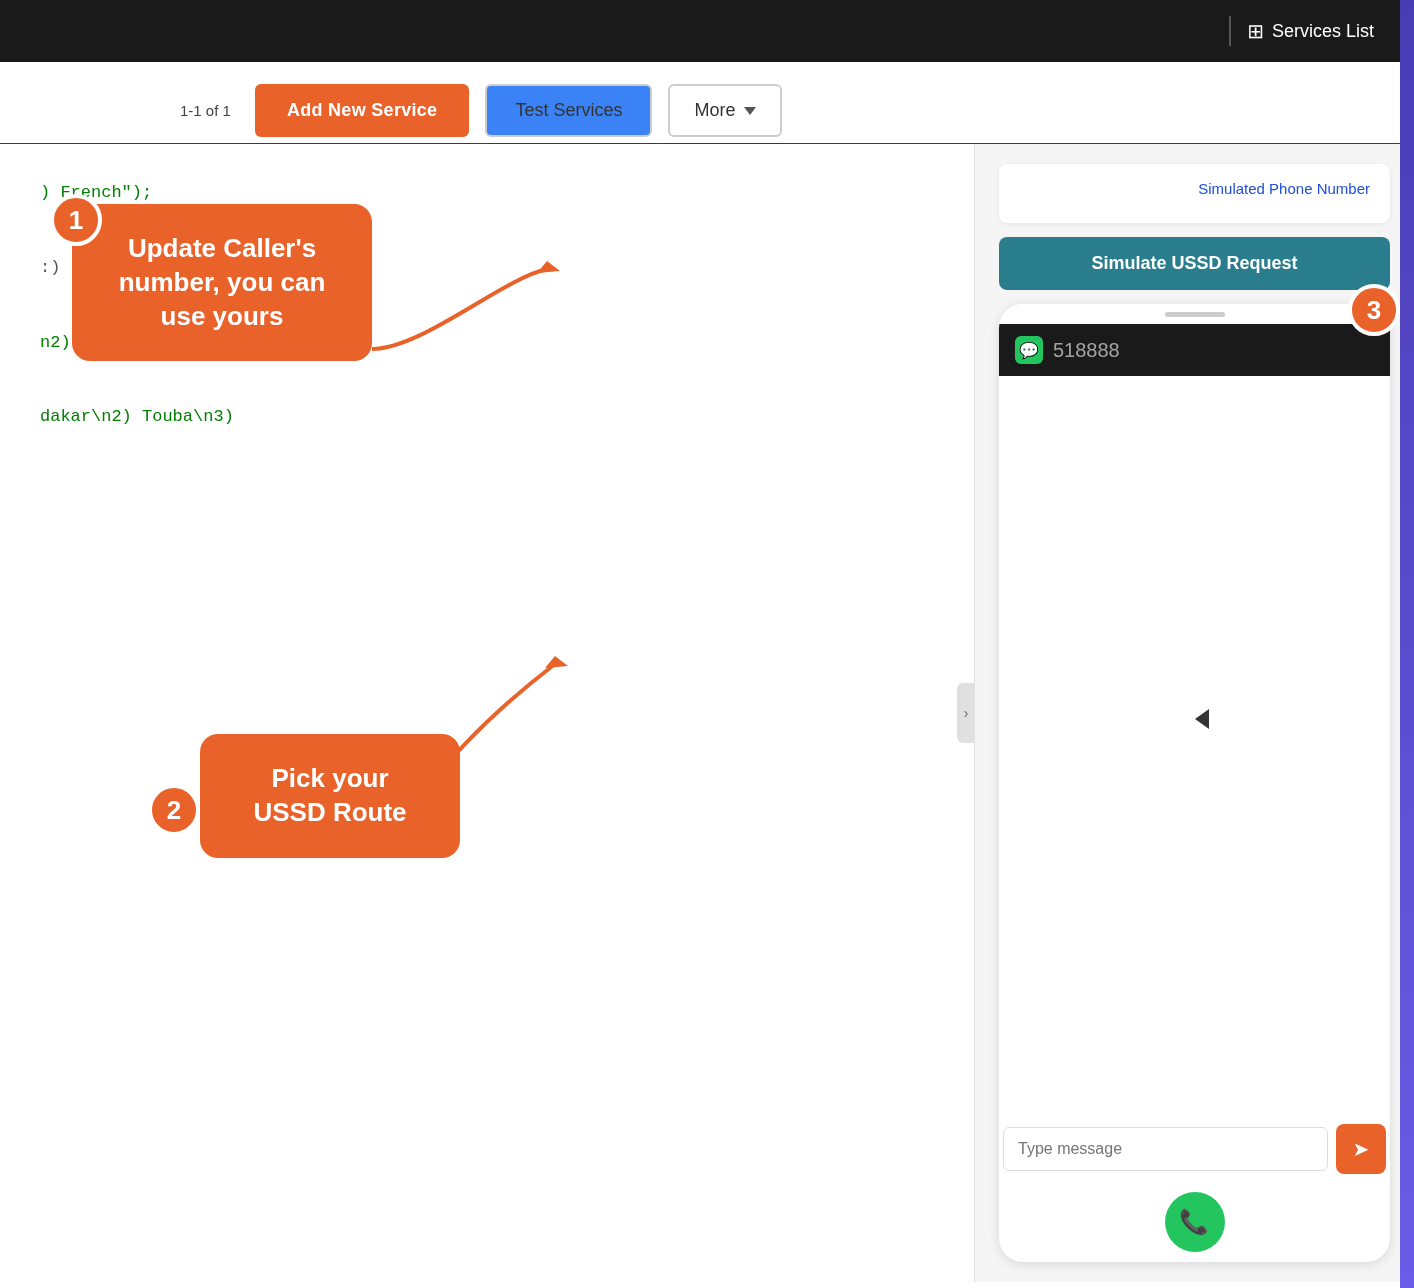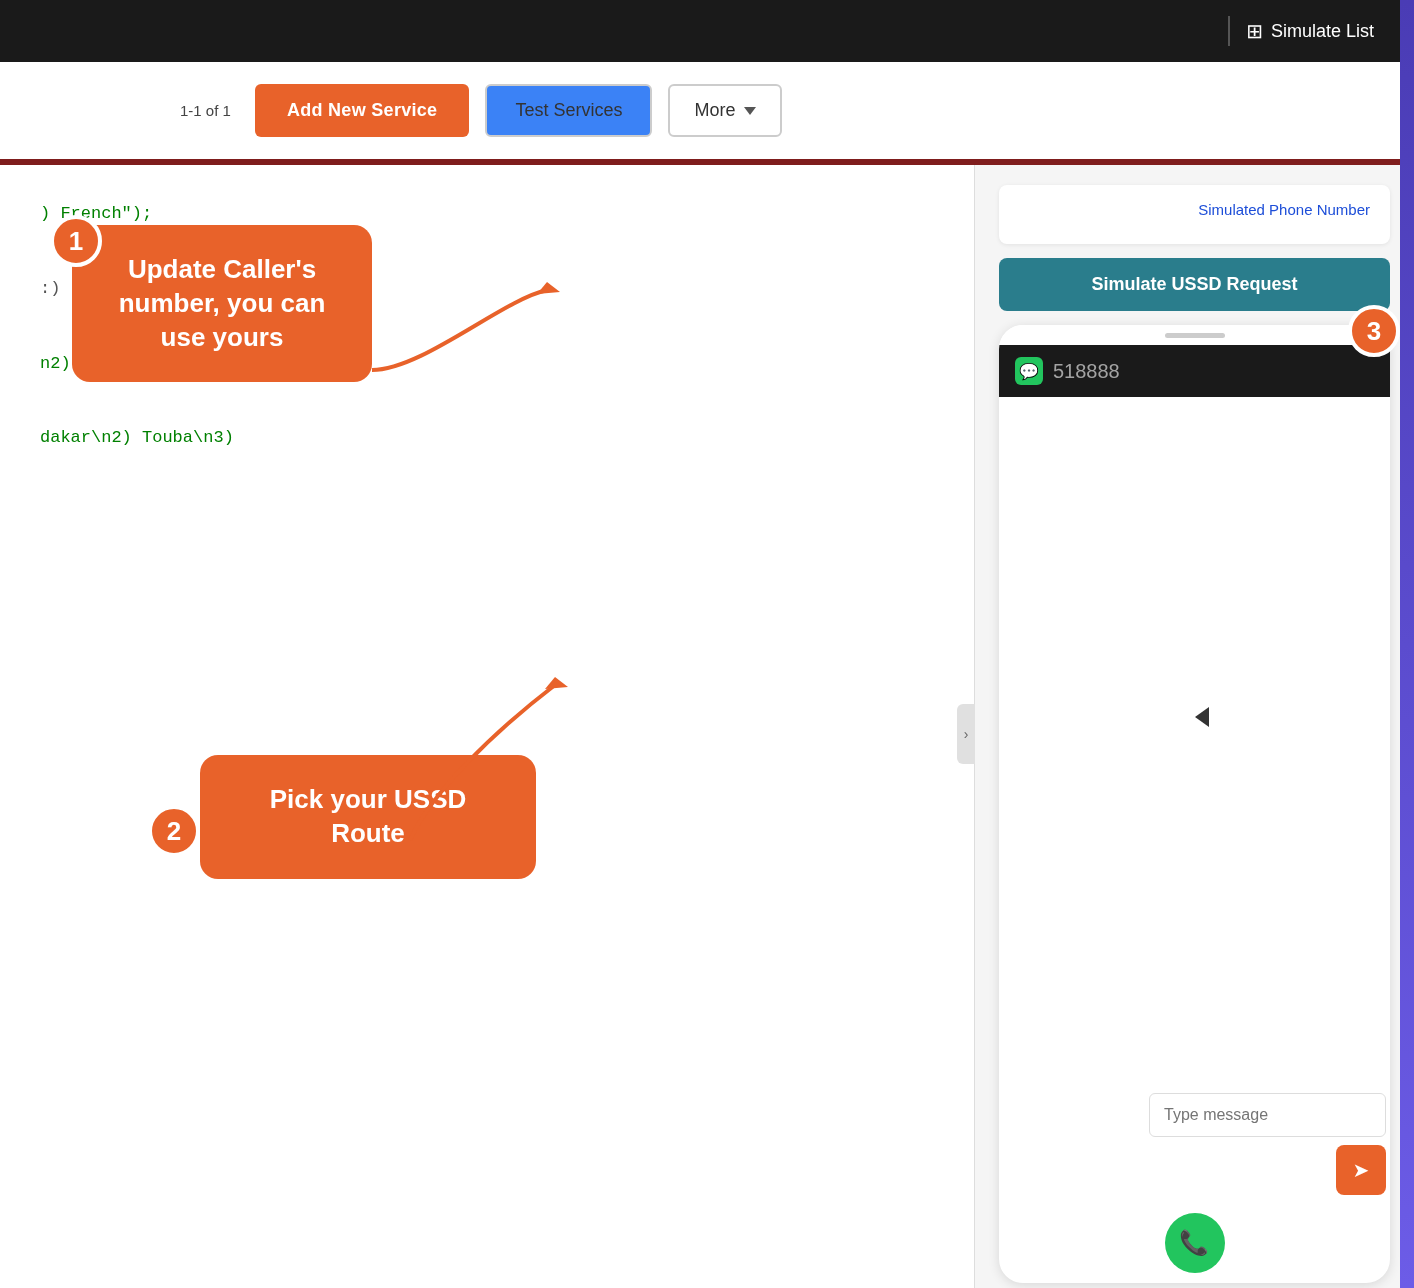--- a/index.html
+++ b/index.html
@@ -38,22 +38,22 @@
     }
     .reading-list-icon {
       font-size: 20px;
     }
 
     
     .toolbar {
       display: flex;
       align-items: center;
       gap: 16px;
-      padding: 22px 0 22px 180px;
-      border-bottom: 6px solid #7f1d1d;
+      padding: 22px 0 6px 180px;
+      border-bottom: 1px solid #7f1d1d;
       background: #fff;
     }
     .pagination-label {
       font-size: 15px;
       color: #444;
       margin-right: 8px;
     }
     .btn-add-service {
       background: #e8622a;
       color: #fff;
@@ -173,21 +173,21 @@
     .tooltip-2 {
       position: absolute;
       left: 200px;
       top: 590px;
       background: #e8622a;
       color: #fff;
       font-size: 26px;
       font-weight: 600;
       padding: 28px 48px;
       border-radius: 18px;
-      width: 336px;
+      width: 260px;
       line-height: 1.3;
       text-align: center;
       z-index: 10;
     }
 
     
     .phone-panel {
       width: 440px;
       background: #f5f5f5;
       border-left: 1px solid #ddd;
@@ -293,24 +293,23 @@
       left: 50%;
       top: 45%;
       width: 0;
       height: 0;
       border-top: 10px solid transparent;
       border-bottom: 10px solid transparent;
       border-right: 14px solid #333;
     }
     .phone-input-row {
       display: flex;
-      align-items: flex-end;
+      align-items: center;
       gap: 8px;
       padding: 8px 4px;
-      flex-direction: column;
     }
     .phone-message-input {
       flex: 1;
       border: 1.5px solid #ddd;
       border-radius: 6px;
       padding: 12px 14px;
       font-size: 16px;
       color: #aaa;
       background: #fff;
     }
@@ -390,21 +389,21 @@
       z-index: 12;
     }
   </style>
 </head>
 <body>
 
 <div class="top-bar">
   <div class="top-bar-divider"></div>
   <div class="reading-list-btn">
     <span class="reading-list-icon">⊞</span>
-    <span>Simulate List</span>
+    <span>Services List</span>
   </div>
 </div>
 
 <div class="toolbar">
   <span class="pagination-label">1-1 of 1</span>
   <button class="btn-add-service">Add New Service</button>
   <button class="btn-test-services">Test Services</button>
   <button class="btn-more">
     <span>More</span>
     <span class="chevron-down"></span>

